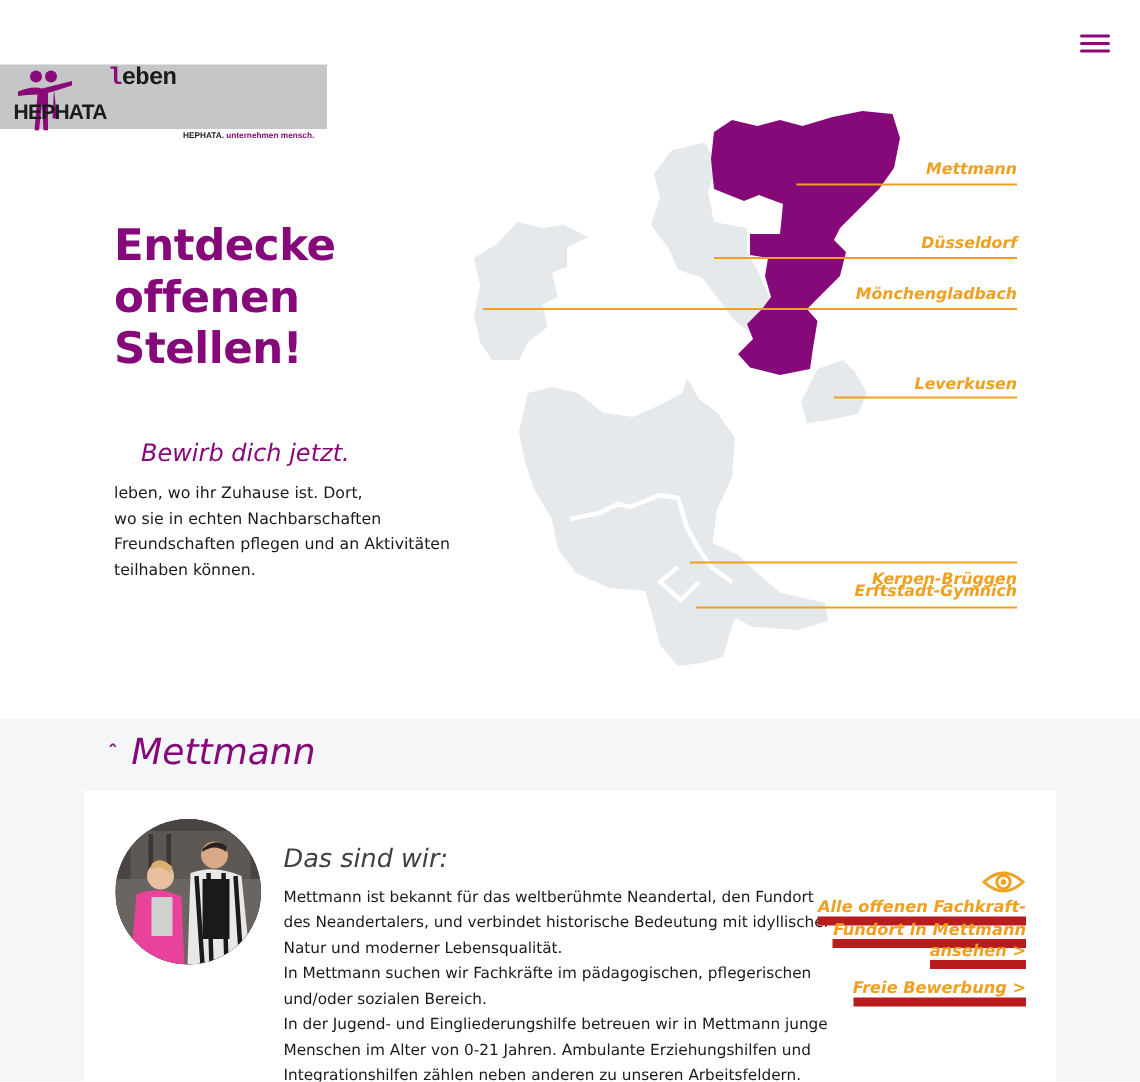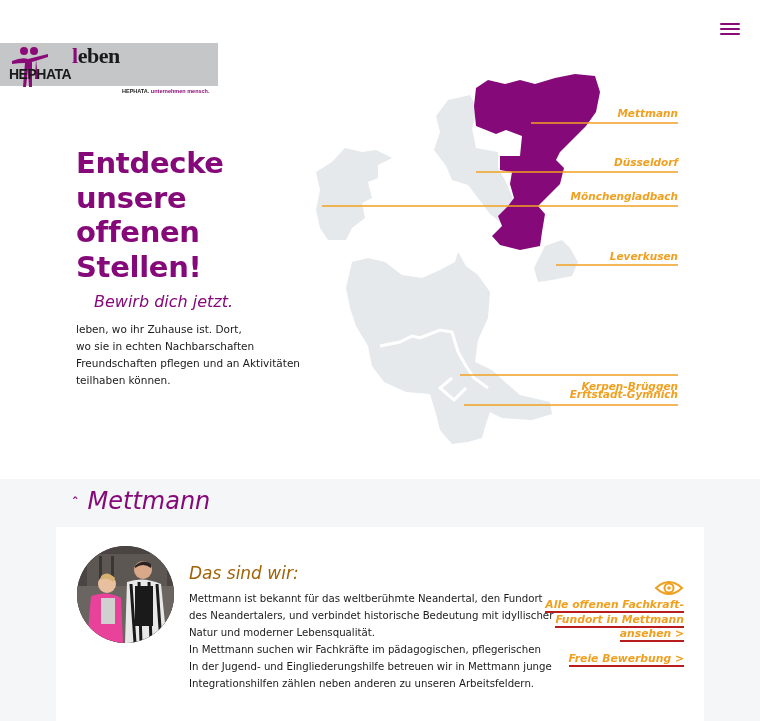--- a/index.html
+++ b/index.html
@@ -2,21 +2,21 @@
 <html><head>
   <meta charset="utf-8">
   <style>
     * { box-sizing: border-box; margin: 0; padding: 0; }
     html, body { width: 760px; height: 721px; overflow: hidden; background: #ffffff; }
     body { font-family: "DejaVu Sans", "Liberation Sans", sans-serif; color: #1a1a1a; position: relative; }
 
     .logo { position: absolute; left: 0; top: 43px; width: 218px; height: 43px; background: #c4c6c8; }
     .logo-figure { position: absolute; left: 10px; top: 2px; width: 40px; height: 42px; }
     .logo-hephata { position: absolute; left: 9px; top: 23px; font-family: "Liberation Sans", sans-serif; font-weight: bold; font-size: 14px; color: #1a1a1a; letter-spacing: -0.5px; }
-    .logo-leben { position: absolute; left: 72px; top: 0px; font-family: Liberation Serif, serif; font-weight: bold; font-size: 22px; color: #1a1a1a; letter-spacing: -0.5px; }
+    .logo-leben { position: absolute; left: 72px; top: 0px; font-family: Liberation Mono, monospace; font-weight: bold; font-size: 16px; color: #1a1a1a; letter-spacing: -0.5px; }
     .logo-leben .l { color: #8a0a78; }
     .logo-tag { position: absolute; left: 122px; top: 88px; font-family: "Liberation Sans", sans-serif; font-weight: bold; font-size: 5.5px; color: #1a1a1a; white-space: nowrap; }
     .logo-tag .p { color: #8a0a78; }
 
     .menu-btn { position: absolute; left: 720px; top: 23px; width: 20px; height: 14px; cursor: pointer; }
     .menu-btn span { display: block; height: 2px; background: #8a0a78; margin-bottom: 3px; border-radius: 1px; }
 
     .hero-title { position: absolute; left: 76px; top: 146px; width: 220px; font-family: "DejaVu Sans", sans-serif; font-weight: bold; font-size: 29px; line-height: 34.5px; color: #86097a; letter-spacing: -0.3px; }
     .hero-sub { position: absolute; left: 76px; top: 292px; font-family: "DejaVu Sans", sans-serif; font-style: italic; font-size: 16px; color: #86097a; margin-left: 18px; }
     .hero-text { position: absolute; left: 76px; top: 321px; width: 230px; font-size: 10.5px; line-height: 17px; color: #1a1a1a; }
@@ -26,27 +26,27 @@
     .map svg { position: absolute; left: 0; top: 0; }
     .region-label { position: absolute; right: 82px; font-family: "DejaVu Sans", sans-serif; font-style: italic; font-weight: bold; font-size: 10.5px; color: #f0a020; text-align: right; cursor: pointer; pointer-events: auto; white-space: nowrap; }
 
     .section { position: absolute; left: 0; top: 479px; width: 760px; height: 242px; background: #f5f6f8; }
     .section-header { position: absolute; left: 72px; top: 487px; display: flex; align-items: center; cursor: pointer; }
     .section-chevron { font-size: 13px; color: #86097a; margin-right: 9px; margin-top: 2px; font-weight: bold; }
     .section-title { font-family: "DejaVu Sans", sans-serif; font-style: italic; font-size: 24px; color: #86097a; }
 
     .card { position: absolute; left: 56px; top: 527px; width: 648px; height: 194px; background: #ffffff; }
     .avatar { position: absolute; left: 77px; top: 546px; width: 97px; height: 97px; border-radius: 50%; overflow: hidden; background: #3a3634; }
-    .card-heading { position: absolute; left: 189px; top: 563px; font-family: "DejaVu Sans", sans-serif; font-style: italic; font-size: 17px; color: #a16207; }
+    .card-heading { position: absolute; left: 189px; top: 563px; font-family: "DejaVu Sans", sans-serif; font-style: italic; font-size: 17px; color: #404040; }
     .card-text { position: absolute; left: 189px; top: 590px; width: 350px; font-size: 10.2px; line-height: 17px; color: #1a1a1a; }
     .card-text div { white-space: nowrap; }
 
     .eye-icon { position: absolute; left: 654px; top: 578px; width: 30px; height: 20px; }
     .link-jobs { position: absolute; right: 76px; top: 598px; text-align: right; font-family: "DejaVu Sans", sans-serif; font-style: italic; font-weight: bold; font-size: 10.8px; line-height: 14.5px; color: #f0a020; cursor: pointer; }
-    .link-jobs div, .link-free span { border-bottom: 2px solid #b91c1c; display: inline; }
+    .link-jobs div, .link-free span { border-bottom: 6px solid #b91c1c; display: inline; }
     .link-free { position: absolute; right: 76px; top: 652px; text-align: right; font-family: "DejaVu Sans", sans-serif; font-style: italic; font-weight: bold; font-size: 10.8px; color: #f0a020; cursor: pointer; }
   </style>
 </head>
 <body>
 
 <div class="logo">
   <svg class="logo-figure" viewBox="0 0 40 42">
     <circle cx="14" cy="6" r="4" fill="#8a0a78"></circle>
     <circle cx="24" cy="6" r="4" fill="#8a0a78"></circle>
     <path d="M2 16 Q12 12 18 14 L38 9 L38 12 L22 17 L22 42 L19 42 L18 24 L16 42 L13 42 L15 18 Q8 18 2 19 Z" fill="#8a0a78"></path>
@@ -91,21 +91,20 @@
   <div class="region-label" style="top:107px">Mettmann</div>
   <div class="region-label" style="top:156px">Düsseldorf</div>
   <div class="region-label" style="top:190px">Mönchengladbach</div>
   <div class="region-label" style="top:250px">Leverkusen</div>
   <div class="region-label" style="top:380px">Kerpen-Brüggen</div>
   <div class="region-label" style="top:388px">Erftstadt-Gymnich</div>
 </div>
 
 <h1 class="hero-title">
   <div>Entdecke</div>
-  <div>unsere</div>
   <div>offenen</div>
   <div>Stellen!</div>
 </h1>
 <div class="hero-sub">Bewirb dich jetzt.</div>
 <div class="hero-text">
   <div>leben, wo ihr Zuhause ist. Dort,</div>
   <div>wo sie in echten Nachbarschaften</div>
   <div>Freundschaften pflegen und an Aktivitäten</div>
   <div>teilhaben können.</div>
 </div>
@@ -135,21 +134,23 @@
     <rect x="58" y="40" width="18" height="40" fill="#1a1a1a"></rect>
   </svg>
 </div>
 
 <div class="card-heading">Das sind wir:</div>
 <div class="card-text">
   <div>Mettmann ist bekannt für das weltberühmte Neandertal, den Fundort</div>
   <div>des Neandertalers, und verbindet historische Bedeutung mit idyllischer</div>
   <div>Natur und moderner Lebensqualität.</div>
   <div>In Mettmann suchen wir Fachkräfte im pädagogischen, pflegerischen</div>
+  <div>und/oder sozialen Bereich.</div>
   <div>In der Jugend- und Eingliederungshilfe betreuen wir in Mettmann junge</div>
+  <div>Menschen im Alter von 0-21 Jahren. Ambulante Erziehungshilfen und</div>
   <div>Integrationshilfen zählen neben anderen zu unseren Arbeitsfeldern.</div>
 </div>
 
 <svg class="eye-icon" viewBox="0 0 30 20">
   <path d="M2 10 Q15 -2 28 10 Q15 22 2 10 Z" fill="none" stroke="#f0a020" stroke-width="2"></path>
   <circle cx="15" cy="10" r="4.5" fill="none" stroke="#f0a020" stroke-width="2"></circle>
   <circle cx="15" cy="10" r="1.8" fill="#f0a020"></circle>
 </svg>
 <div class="link-jobs">
   <div>Alle offenen Fachkraft-</div><br>

